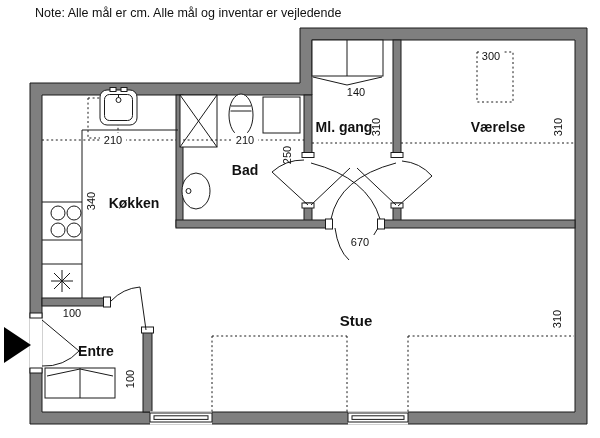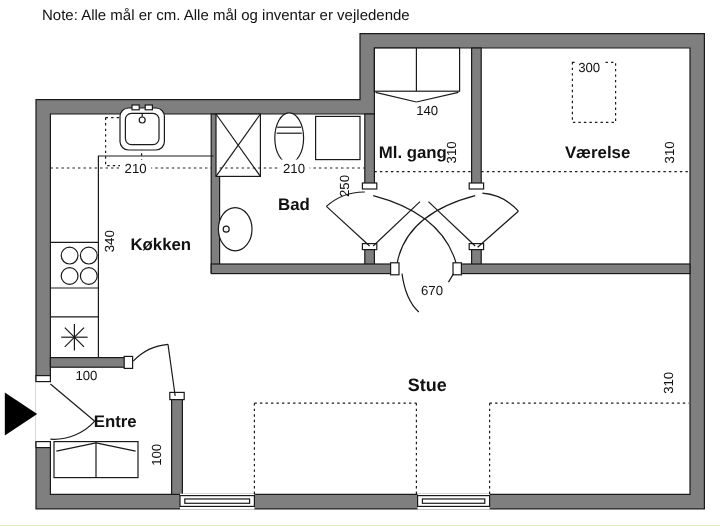--- a/index.html
+++ b/index.html
@@ -1,16 +1,16 @@
 <!DOCTYPE html>
 <html><head>
 <meta charset="utf-8">
 <style>
   html,body{margin:0;padding:0;background:#fff}
-  .stage{position:relative;width:600px;height:438px;background:#84cc16;overflow:hidden}
+  .stage{position:relative;width:600px;height:438px;background:#86efac;overflow:hidden}
   svg text{fill:#111;font-family:"Liberation Sans",sans-serif}
   .note-t{font-size:12.5px}
   .room-t{font-size:14px;font-weight:bold}
   .room-t.big{font-size:15px}
   .dim-t{font-size:11px}
   .wall{fill:#7f7f7f;stroke:#1a1a1a;stroke-width:1}
   .ln{stroke:#1a1a1a;fill:none;stroke-width:1}
   .fix{fill:#fff;stroke:#1a1a1a;stroke-width:1}
   .cap{fill:#fff;stroke:#1a1a1a;stroke-width:1}
   .dot{stroke:#1a1a1a;fill:none;stroke-width:1;stroke-dasharray:2 2.6}

